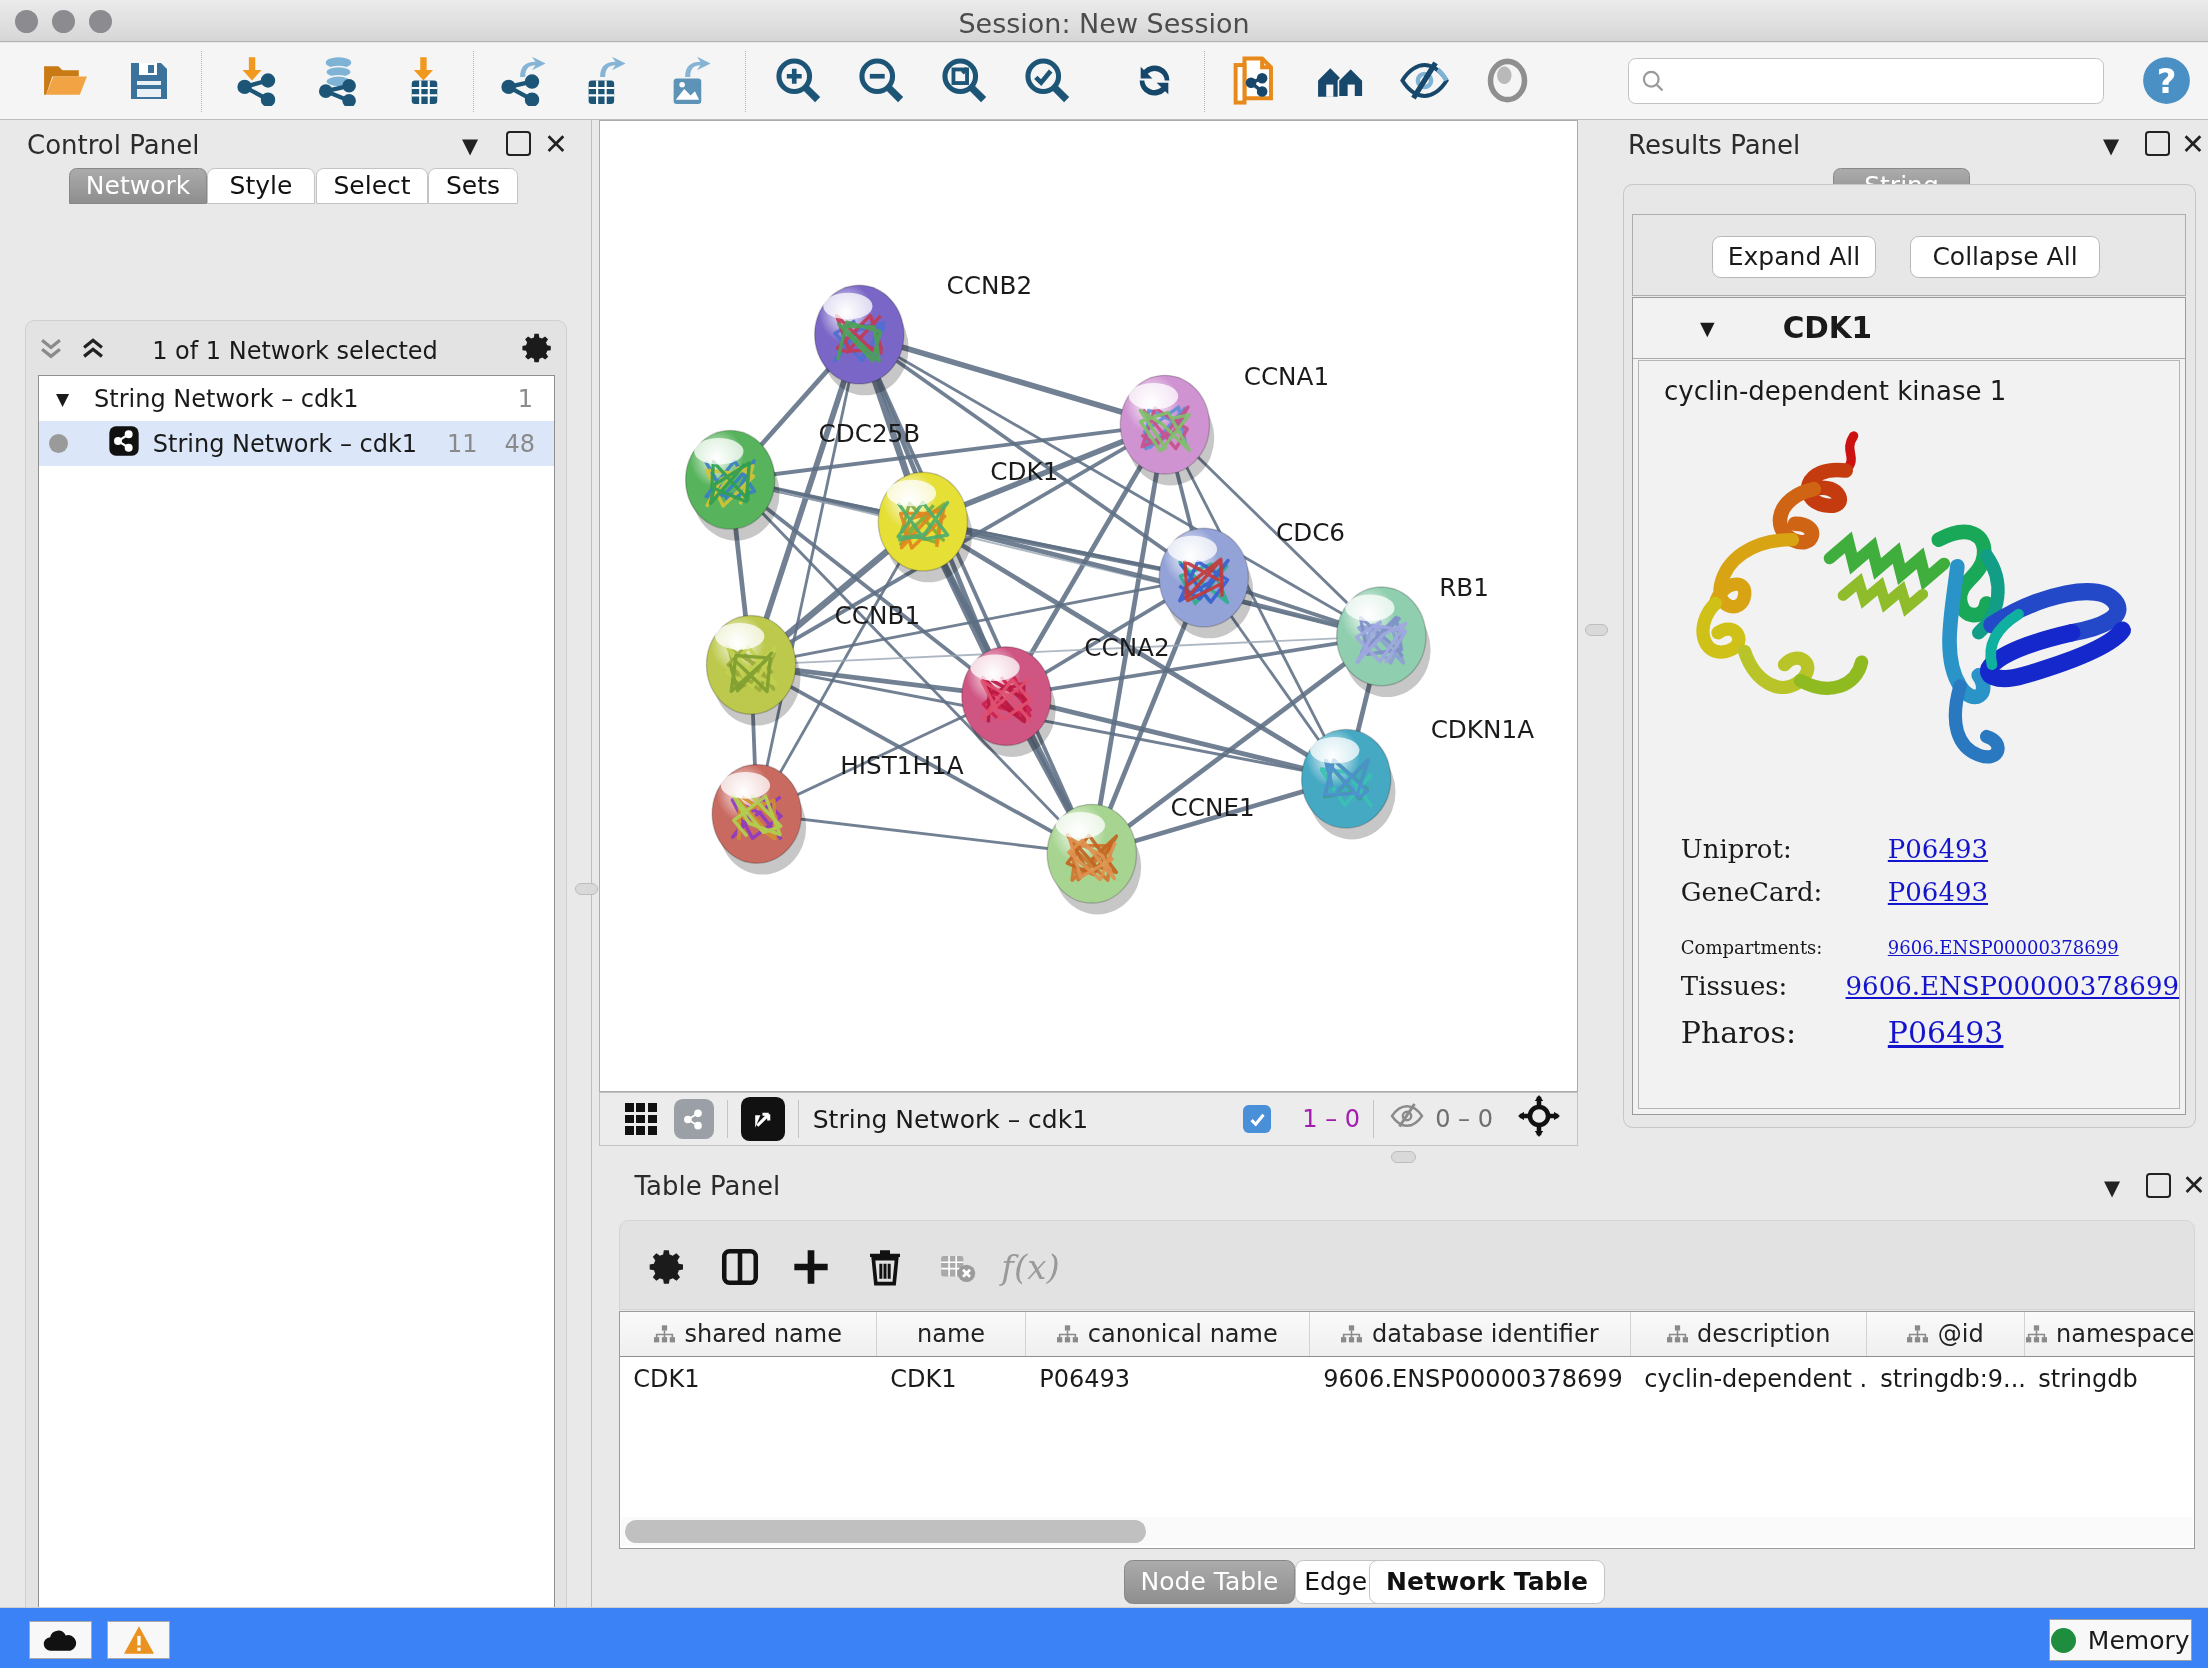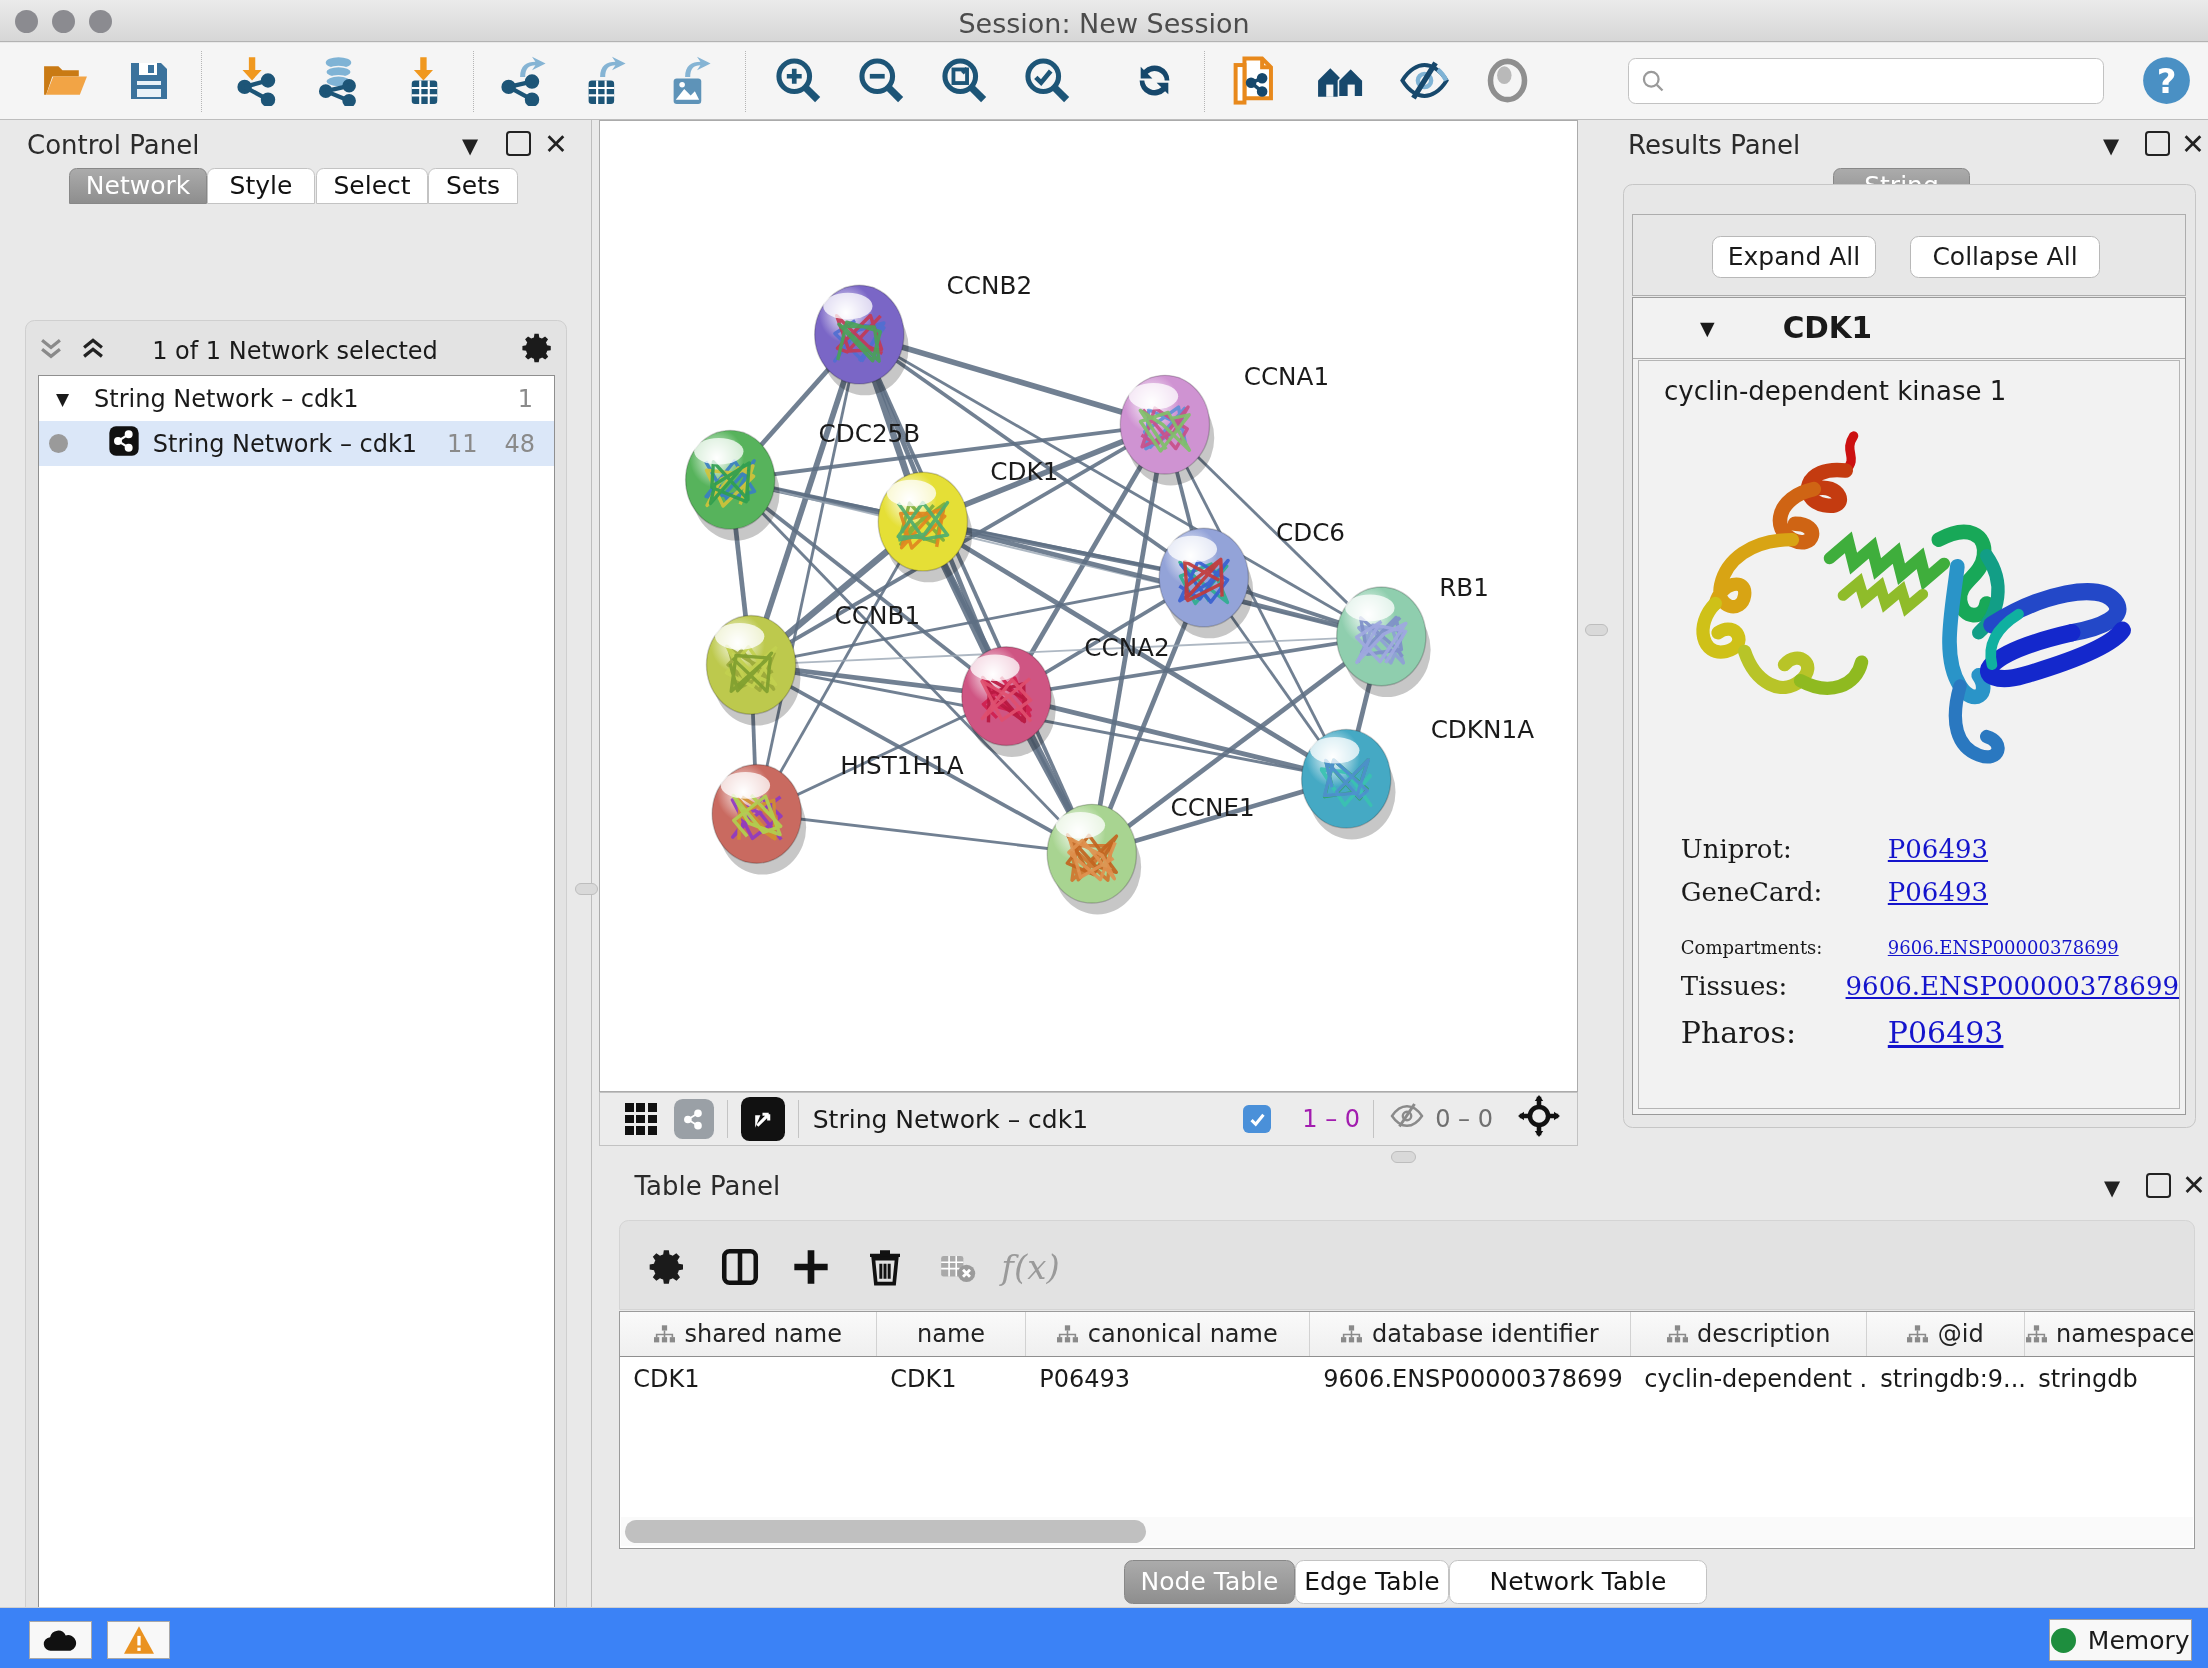--- a/index.html
+++ b/index.html
@@ -791,21 +791,21 @@
       </div>
     </div>
 </div>
 <div class="abs hscroll">
     <div class="abs hthumb"></div>
   </div>
 
 <div id="tbl-tabs">
     <div class="tab sel" style="left: 1124px; top: 1560px; width: 171px; height: 44px; line-height: 42px; border-radius: 8.6px;">Node Table</div>
     <div class="tab" style="left: 1295px; top: 1560px; width: 154px; height: 44px; line-height: 42px; border-radius: 8.6px;">Edge Table</div>
-    <div class="tab" style="left: 1449px; top: 1560px; width: 258px; height: 44px; line-height: 42px; border-radius: 8.6px;">Network Table</div>
+    <div class="tab" style="left: 1369px; top: 1560px; width: 236px; height: 44px; line-height: 42px; border-radius: 8.6px; font-weight: bold;">Network Table</div>
   </div>
 
 <div class="abs statusbar">
   <div class="abs sq-btn" style="left:28.5px">
       <svg width="36" height="28.5" viewBox="0 0 24 16">
         <path d="M6 15a4.5 4.5 0 0 1-.6-9 5.5 5.5 0 0 1 10.4-1.2A4 4 0 0 1 19 15z" fill="#111"></path>
       </svg>
     </div>
   <div class="abs sq-btn" style="left:107px">
       <svg width="34" height="30" viewBox="0 0 24 22">

